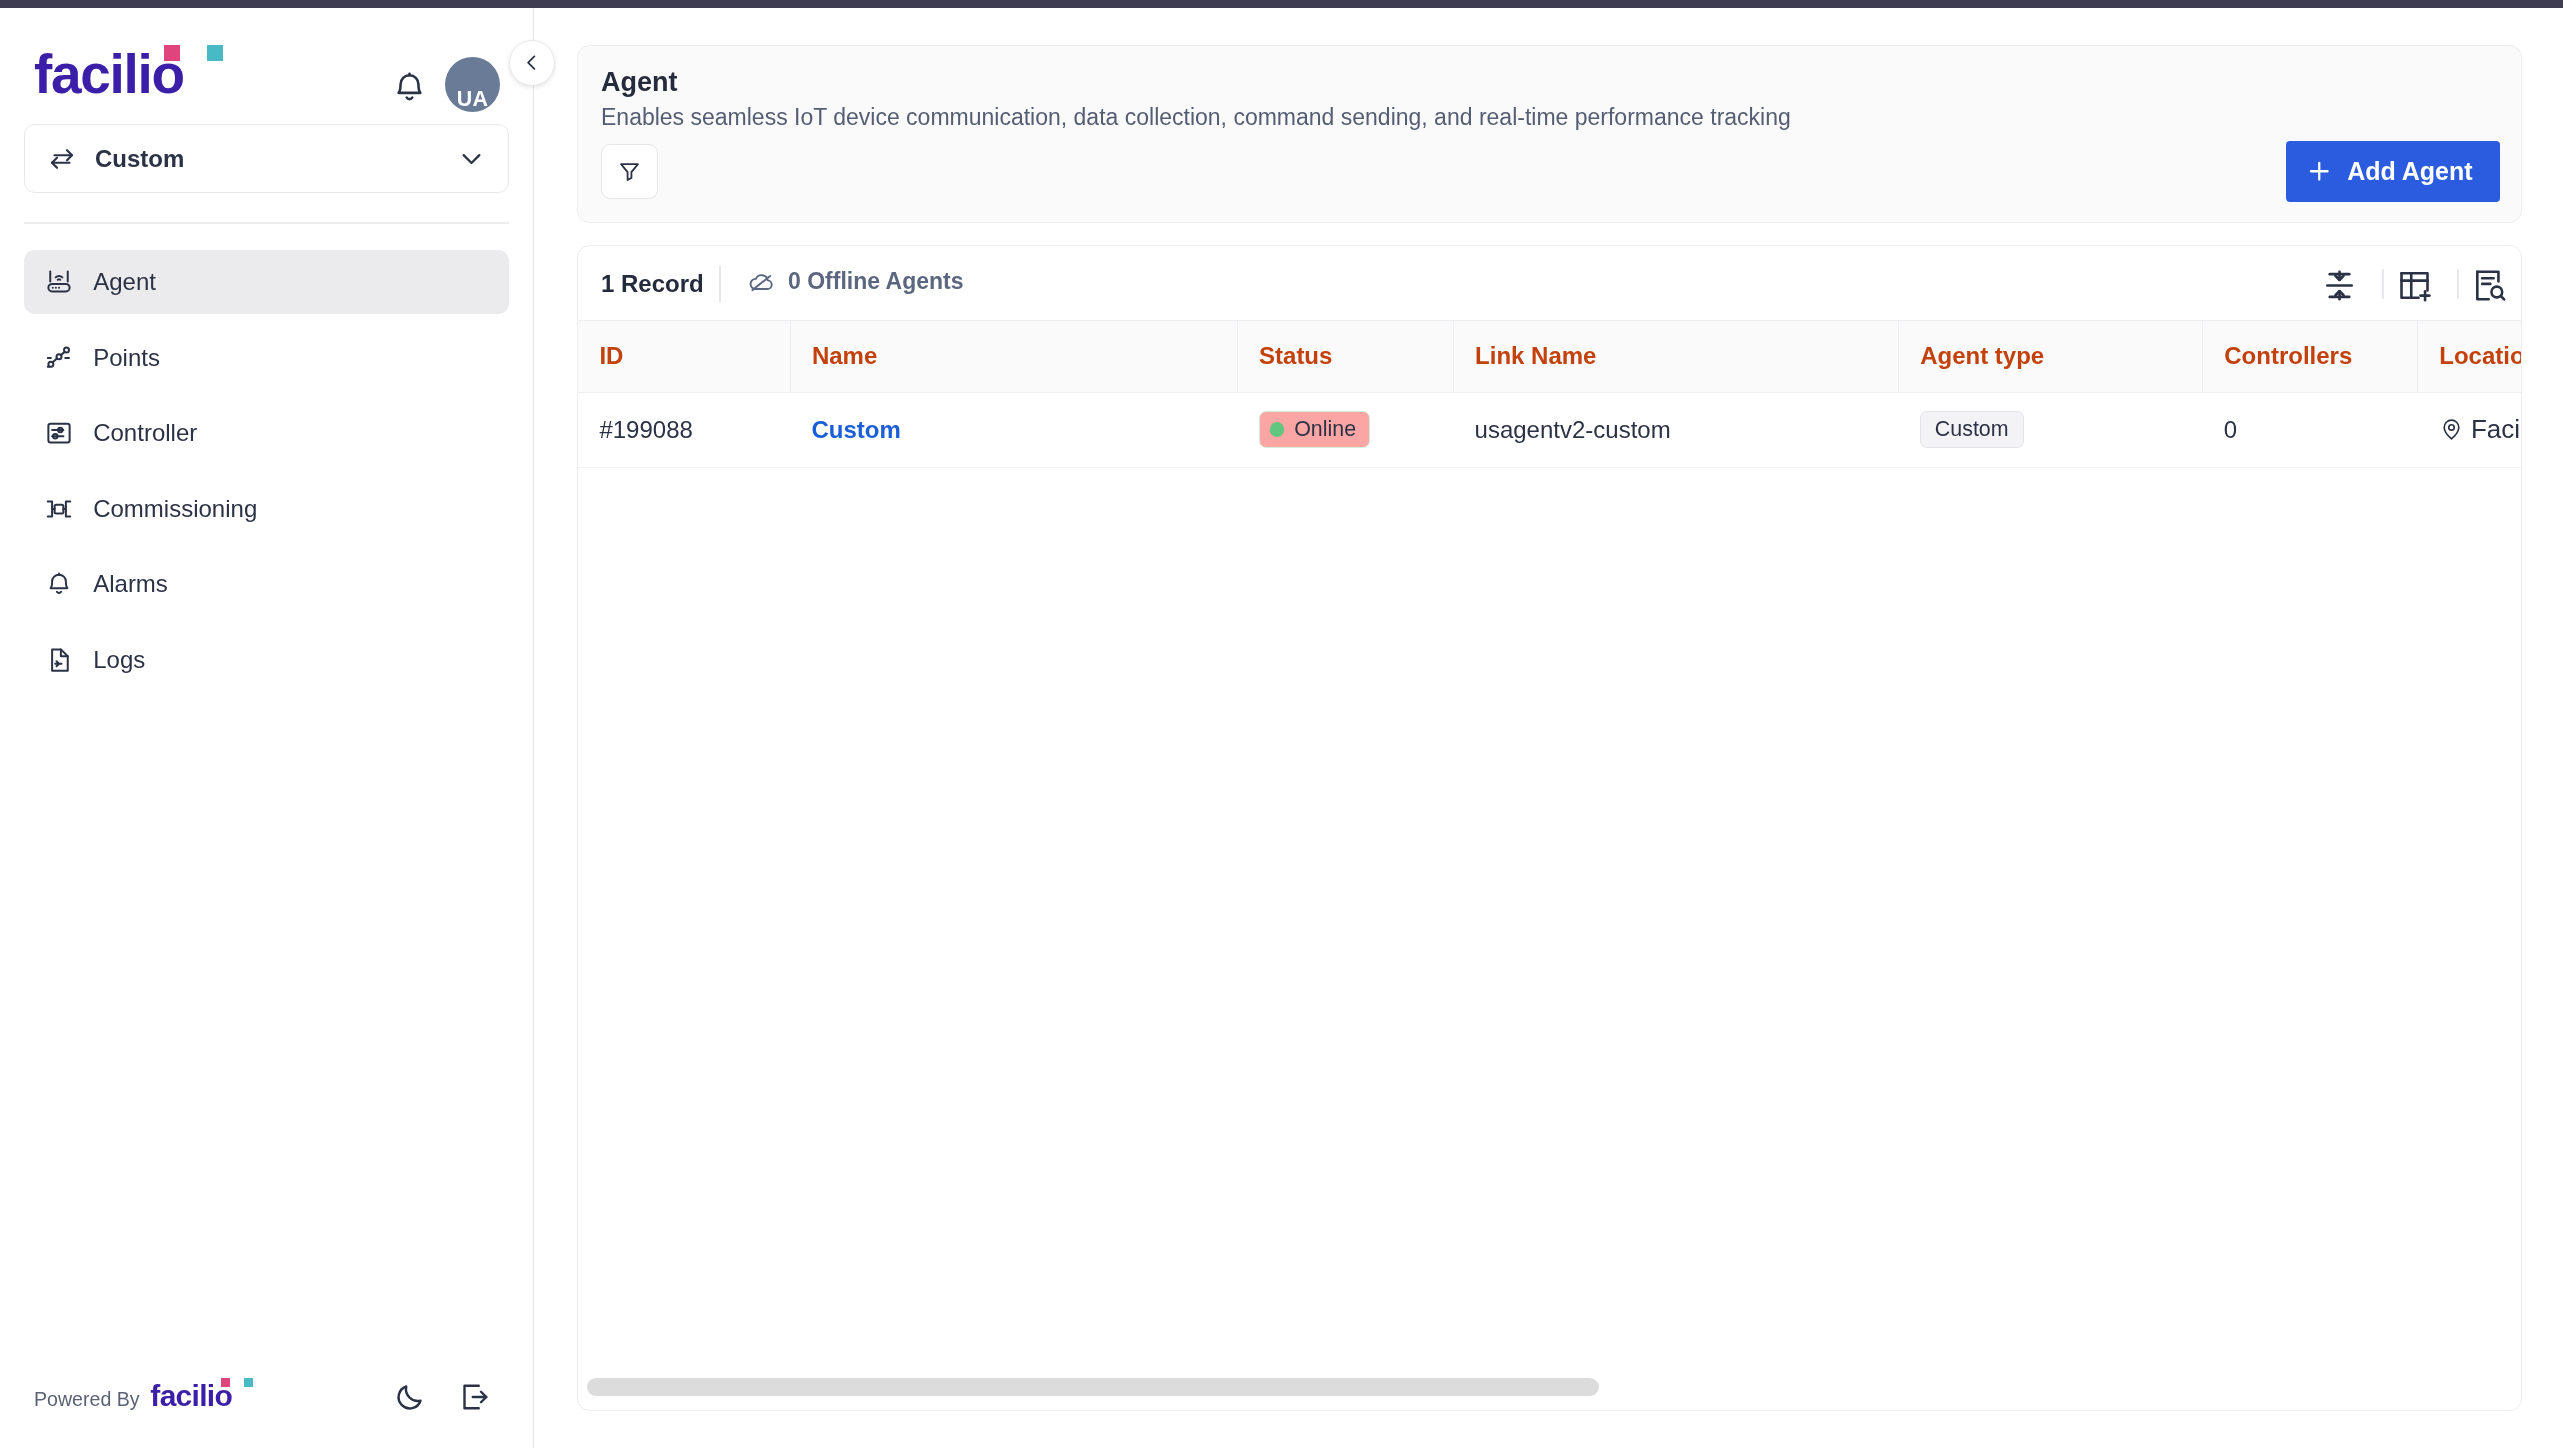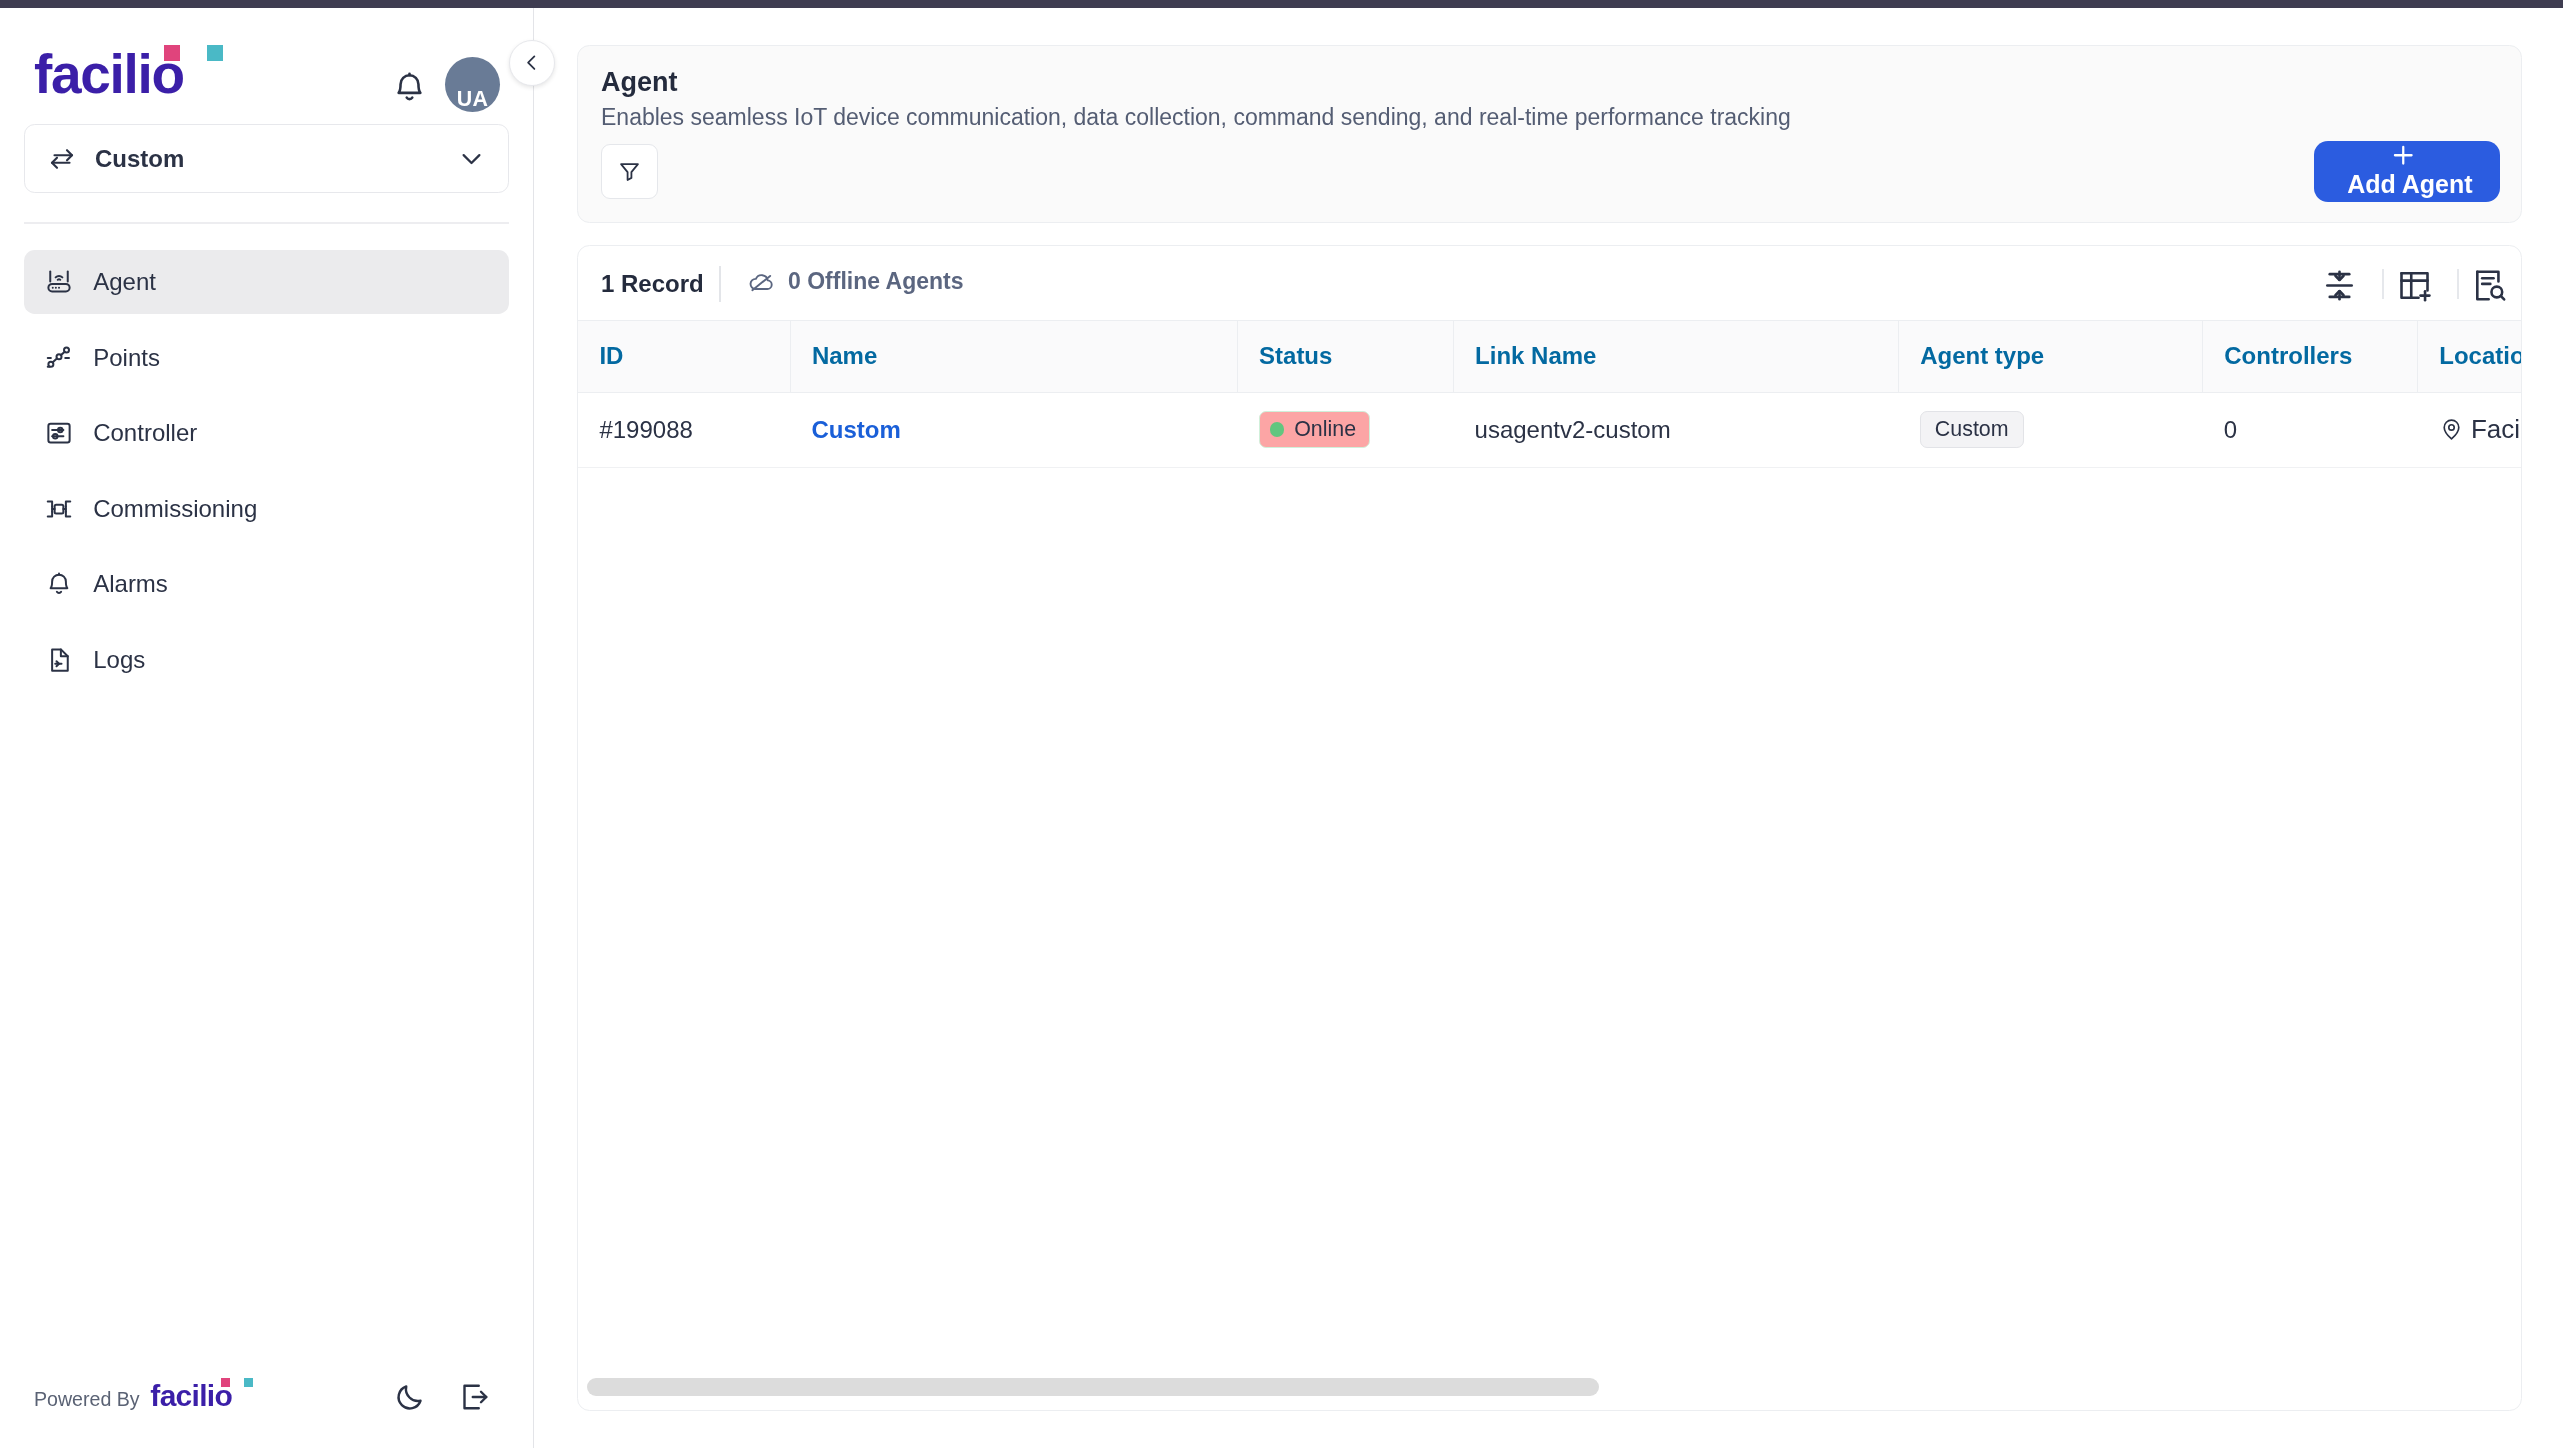--- a/index.html
+++ b/index.html
@@ -135,22 +135,22 @@
   }
   #filter-btn {
     position: absolute; left: 23px; top: 98px;
     width: 57px; height: 55px; border: 1.3px solid #e5e7eb; border-radius: 9px;
     background: #ffffff; display: flex; align-items: center; justify-content: center;
     cursor: pointer;
   }
   #add-btn {
     position: absolute; right: 21.4px; top: 95px;
     height: 61px; padding: 0 27px 0 19.6px;
-    background: #2b5ce0; border-radius: 14px;
-    display: flex; align-items: center; cursor: pointer; flex-direction: column;
+    background: #2b5ce0; border-radius: 4px;
+    display: flex; align-items: center; cursor: pointer;
   }
   #add-btn .plus { width: 28.5px; height: 28.5px; }
   #add-btn .t {
     margin-left: 13.3px; color: #ffffff; font-size: 25px; font-weight: 700;
   }
   #table-card {
     position: absolute; left: 41px; top: 237px;
     width: 1945px; height: 1166px;
     background: #ffffff; border: 1.3px solid #eceef1; border-radius: 12.5px;
     overflow: hidden;
@@ -188,21 +188,21 @@
   #tbd-2 { right: 64px; }
   #table-scroll {
     position: absolute; left: 0; top: 75px; width: 1945px; height: 1032px;
     overflow: hidden;
   }
   table#agents { border-collapse: collapse; table-layout: fixed; width: 2154px; }
   table#agents thead th {
     background: #fafafb; height: 71px;
     border-bottom: 1.3px solid #eceef1; border-right: 1.3px solid #eceef1;
     text-align: left; vertical-align: middle;
-    font-size: 24px; font-weight: 700; color: #0369a1;
+    font-size: 24px; font-weight: 700; color: #c2410c;
     padding-left: 21.4px; white-space: nowrap;
   }
   table#agents tbody td {
     height: 75px; border-bottom: 1.3px solid #f0f1f3;
     font-size: 24px; color: #2b3245; vertical-align: middle;
     padding-left: 21.4px; white-space: nowrap;
   }
   .c-id { width: 212px; }
   .c-name { width: 447px; }
   .c-status { width: 216px; }

